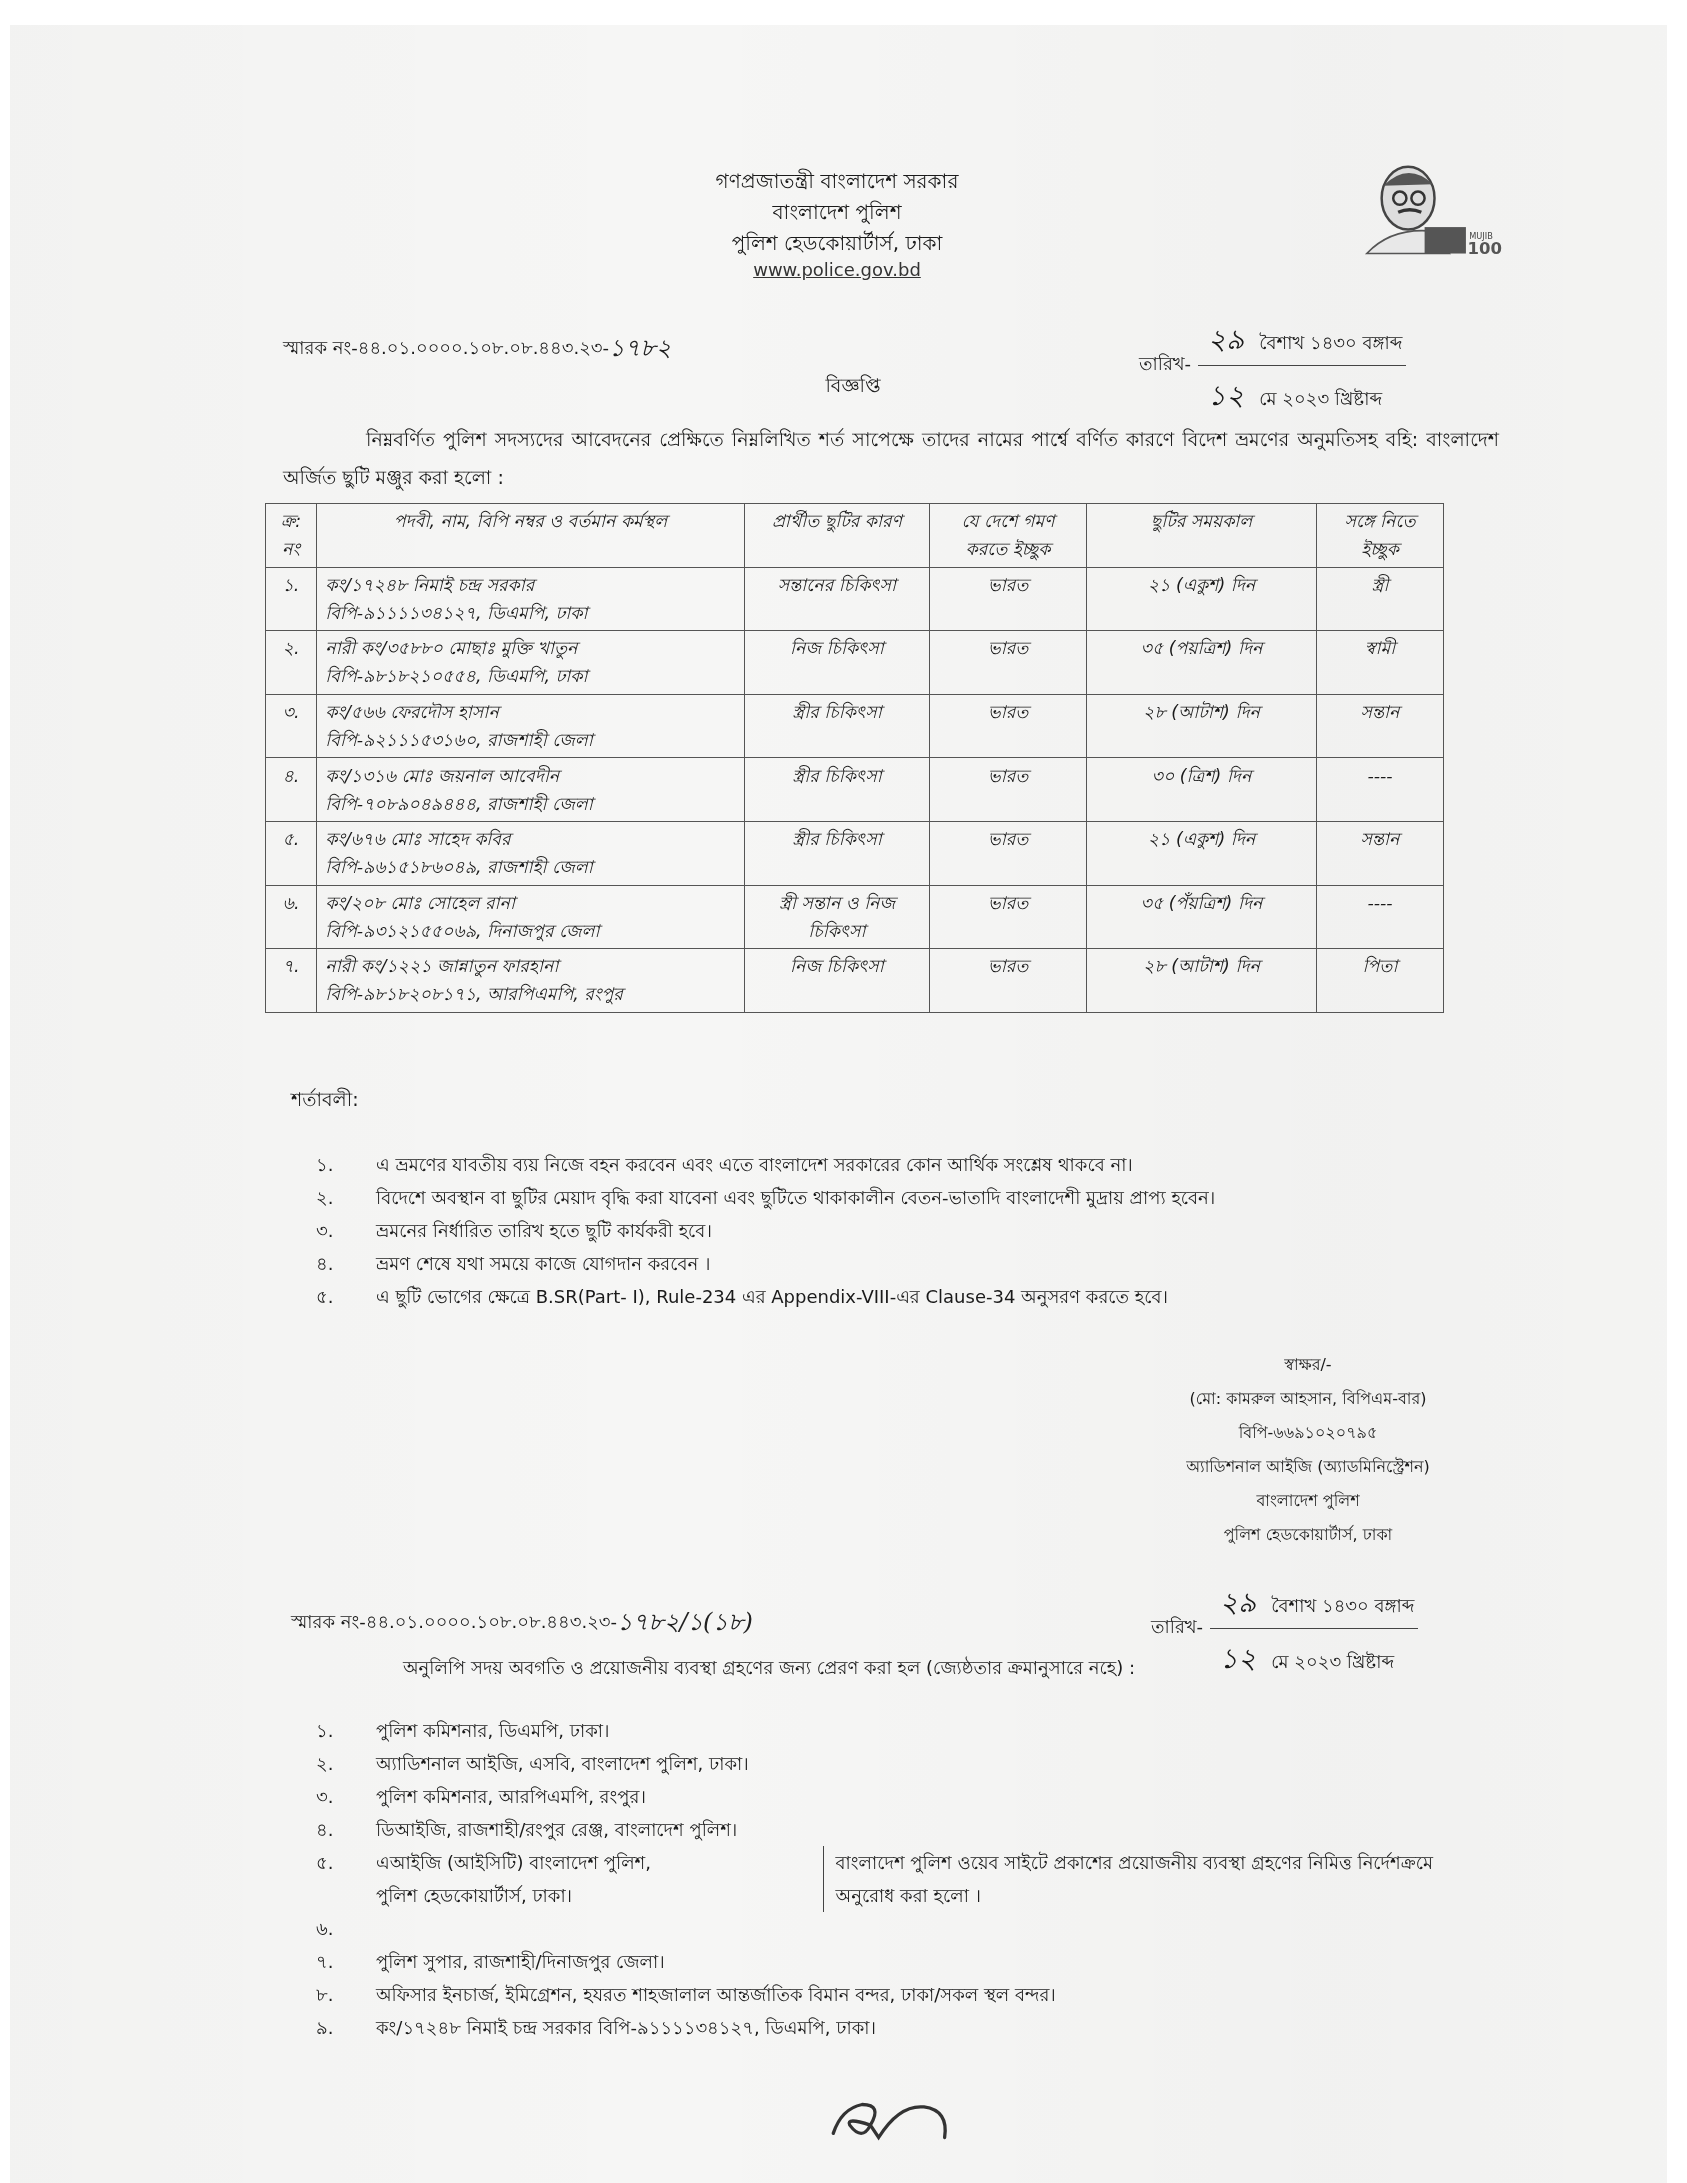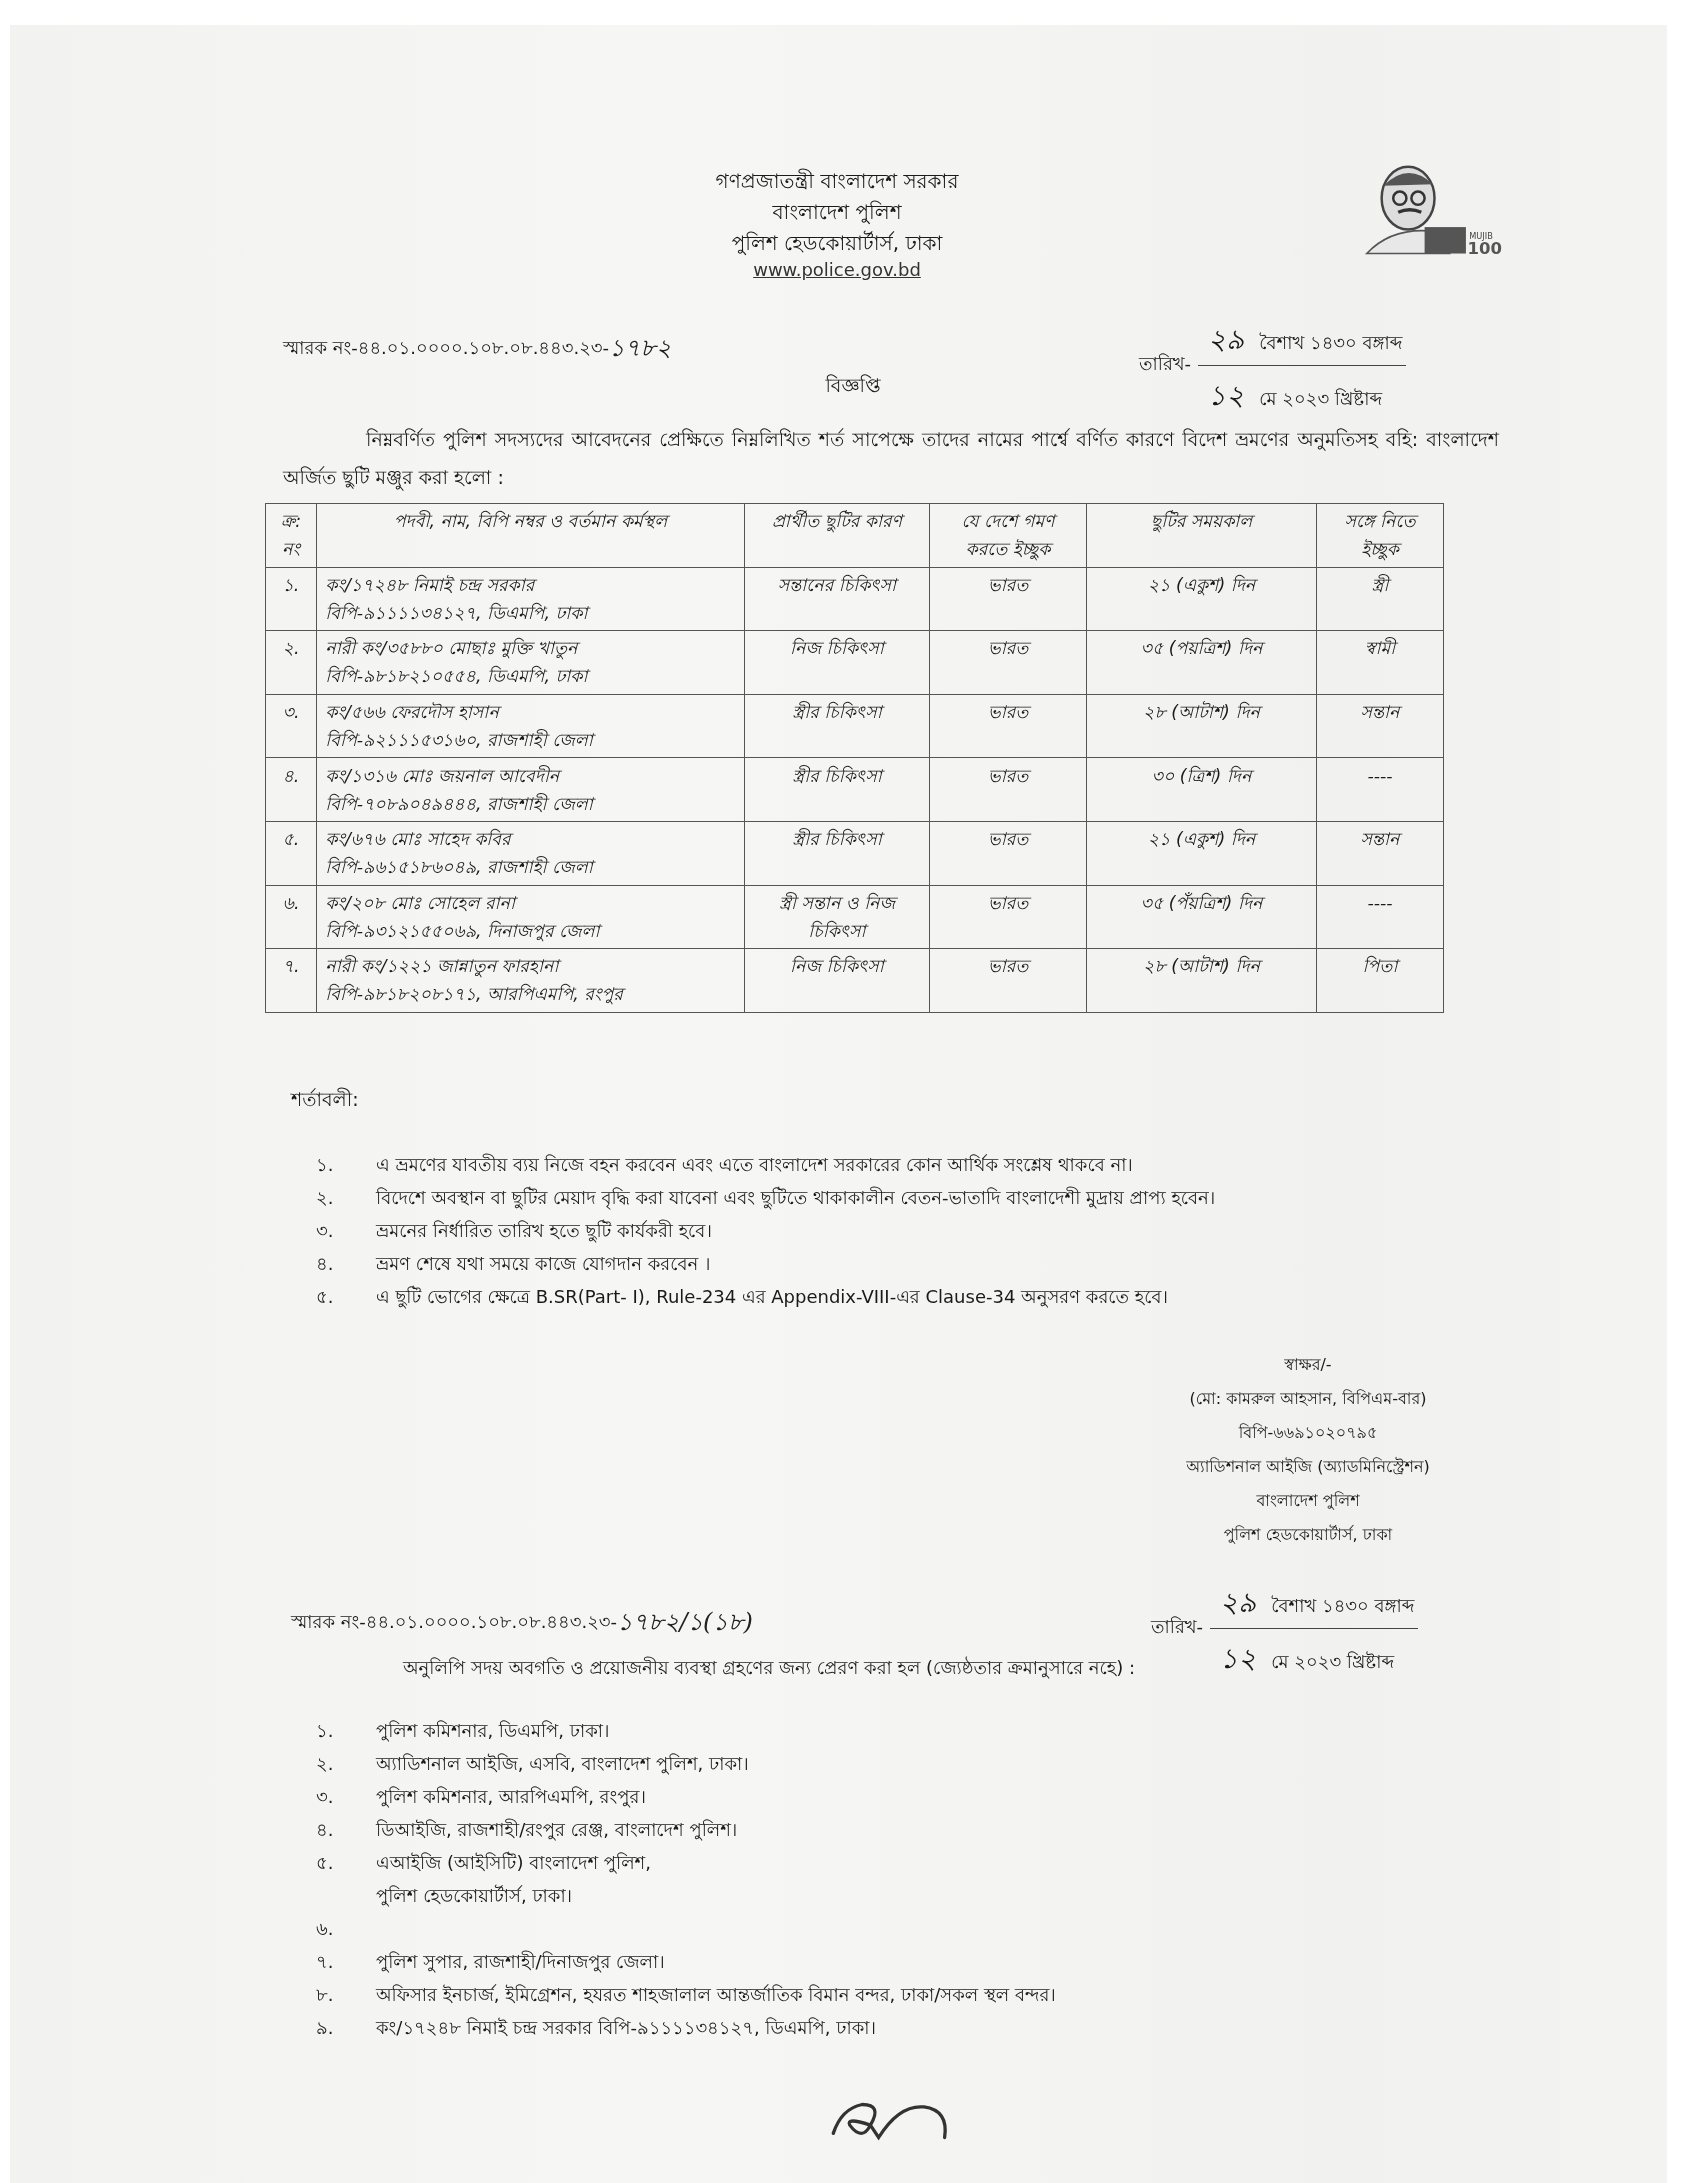--- a/index.html
+++ b/index.html
@@ -258,20 +258,21 @@
       </li>
       <li>
         <span class="num">৪.</span>
         <span>ডিআইজি, রাজশাহী/রংপুর রেঞ্জ, বাংলাদেশ পুলিশ।</span>
       </li>
       <li>
         <span class="num">৫.</span>
       <div class="split-item">
           <div class="split-left" style="white-space:pre-line">এআইজি (আইসিটি) বাংলাদেশ পুলিশ,
 পুলিশ হেডকোয়ার্টার্স, ঢাকা।</div>
+      <div class="split-right" style="width:645px">বাংলাদেশ পুলিশ ওয়েব সাইটে প্রকাশের প্রয়োজনীয় ব্যবস্থা গ্রহণের নিমিত্ত নির্দেশক্রমে অনুরোধ করা হলো ।</div>
         </div>
       </li>
       <li>
         <span class="num">৬.</span>
       </li>
       <li>
         <span class="num">৭.</span>
         <span>পুলিশ সুপার, রাজশাহী/দিনাজপুর জেলা।</span>
       </li>
       <li>

